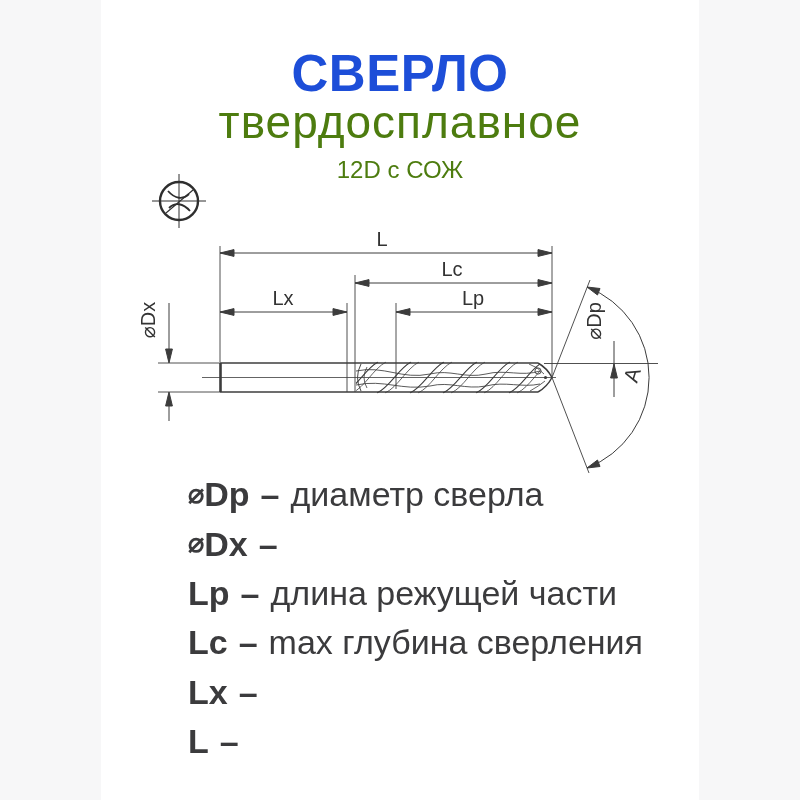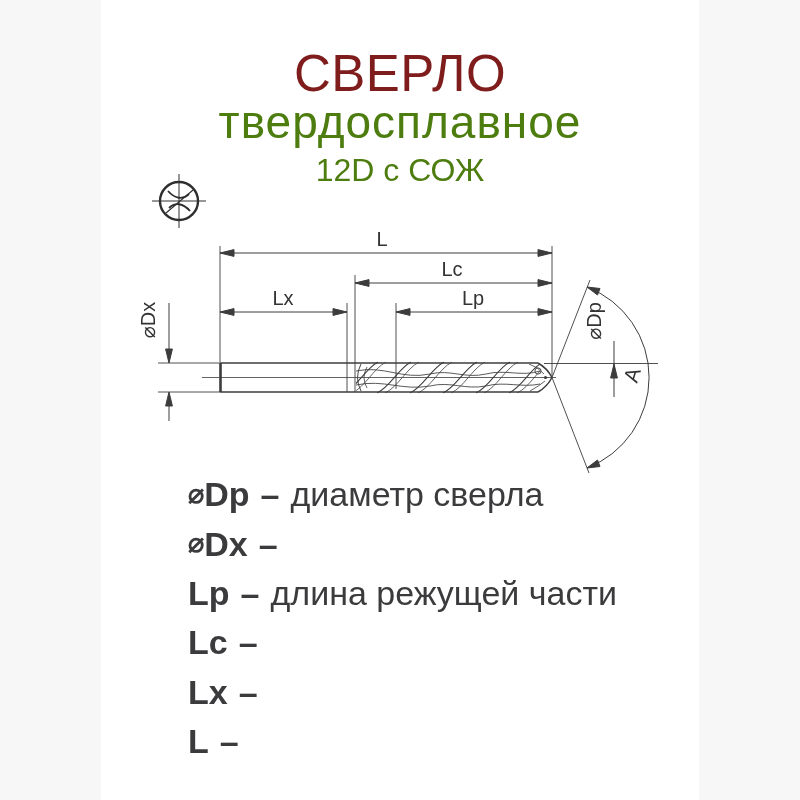--- a/index.html
+++ b/index.html
@@ -1,22 +1,22 @@
 <!DOCTYPE html>
 <html><head>
 <meta charset="utf-8">
 <style>
   html,body{margin:0;padding:0;width:800px;height:800px;overflow:hidden;background:#f7f7f8;
             font-family:"Liberation Sans",sans-serif;}
   .page{position:relative;width:800px;height:800px;background:#f7f7f8;}
   .canvas{position:absolute;left:101px;top:0;width:598px;height:800px;background:#ffffff;}
   .hdr{position:absolute;left:0;width:800px;text-align:center;color:#4d7c0f;}
-  #title{top:46px;font-size:51px;line-height:56px;font-weight:400;color:#7f1d1d;letter-spacing:.5px;}
+  #title{top:46px;font-size:51px;line-height:56px;font-weight:700;color:#1d4ed8;letter-spacing:.5px;}
   #subtitle{top:96px;font-size:46px;line-height:52px;font-weight:500;letter-spacing:1px;}
-  #spec{top:149px;font-size:32px;line-height:42px;font-weight:500;}
+  #spec{top:149px;font-size:24px;line-height:42px;font-weight:500;}
   svg.draw{position:absolute;left:0;top:0;}
   .legend{position:absolute;left:188px;top:470px;color:#3b3b3d;}
   .legend-row{height:49.4px;display:flex;align-items:center;font-size:34px;font-weight:700;white-space:nowrap;}
   .phi{font-size:27px;font-weight:700;transform:translateY(-1px);}
   .dash{margin:0 11px;}
   .desc{font-weight:400;}
 </style>
 </head>
 <body>
 
@@ -147,20 +147,21 @@
         <span class="dash">–</span>
     </div>
     <div class="legend-row">
       <span>Lp</span>
         <span class="dash">–</span>
         <span class="desc">длина режущей части</span>
     </div>
     <div class="legend-row">
       <span>Lc</span>
         <span class="dash">–</span>
+        <span class="desc">max глубина сверления</span>
     </div>
     <div class="legend-row">
       <span>Lx</span>
         <span class="dash">–</span>
     </div>
     <div class="legend-row">
       <span>L</span>
         <span class="dash">–</span>
     </div>
   </div>

